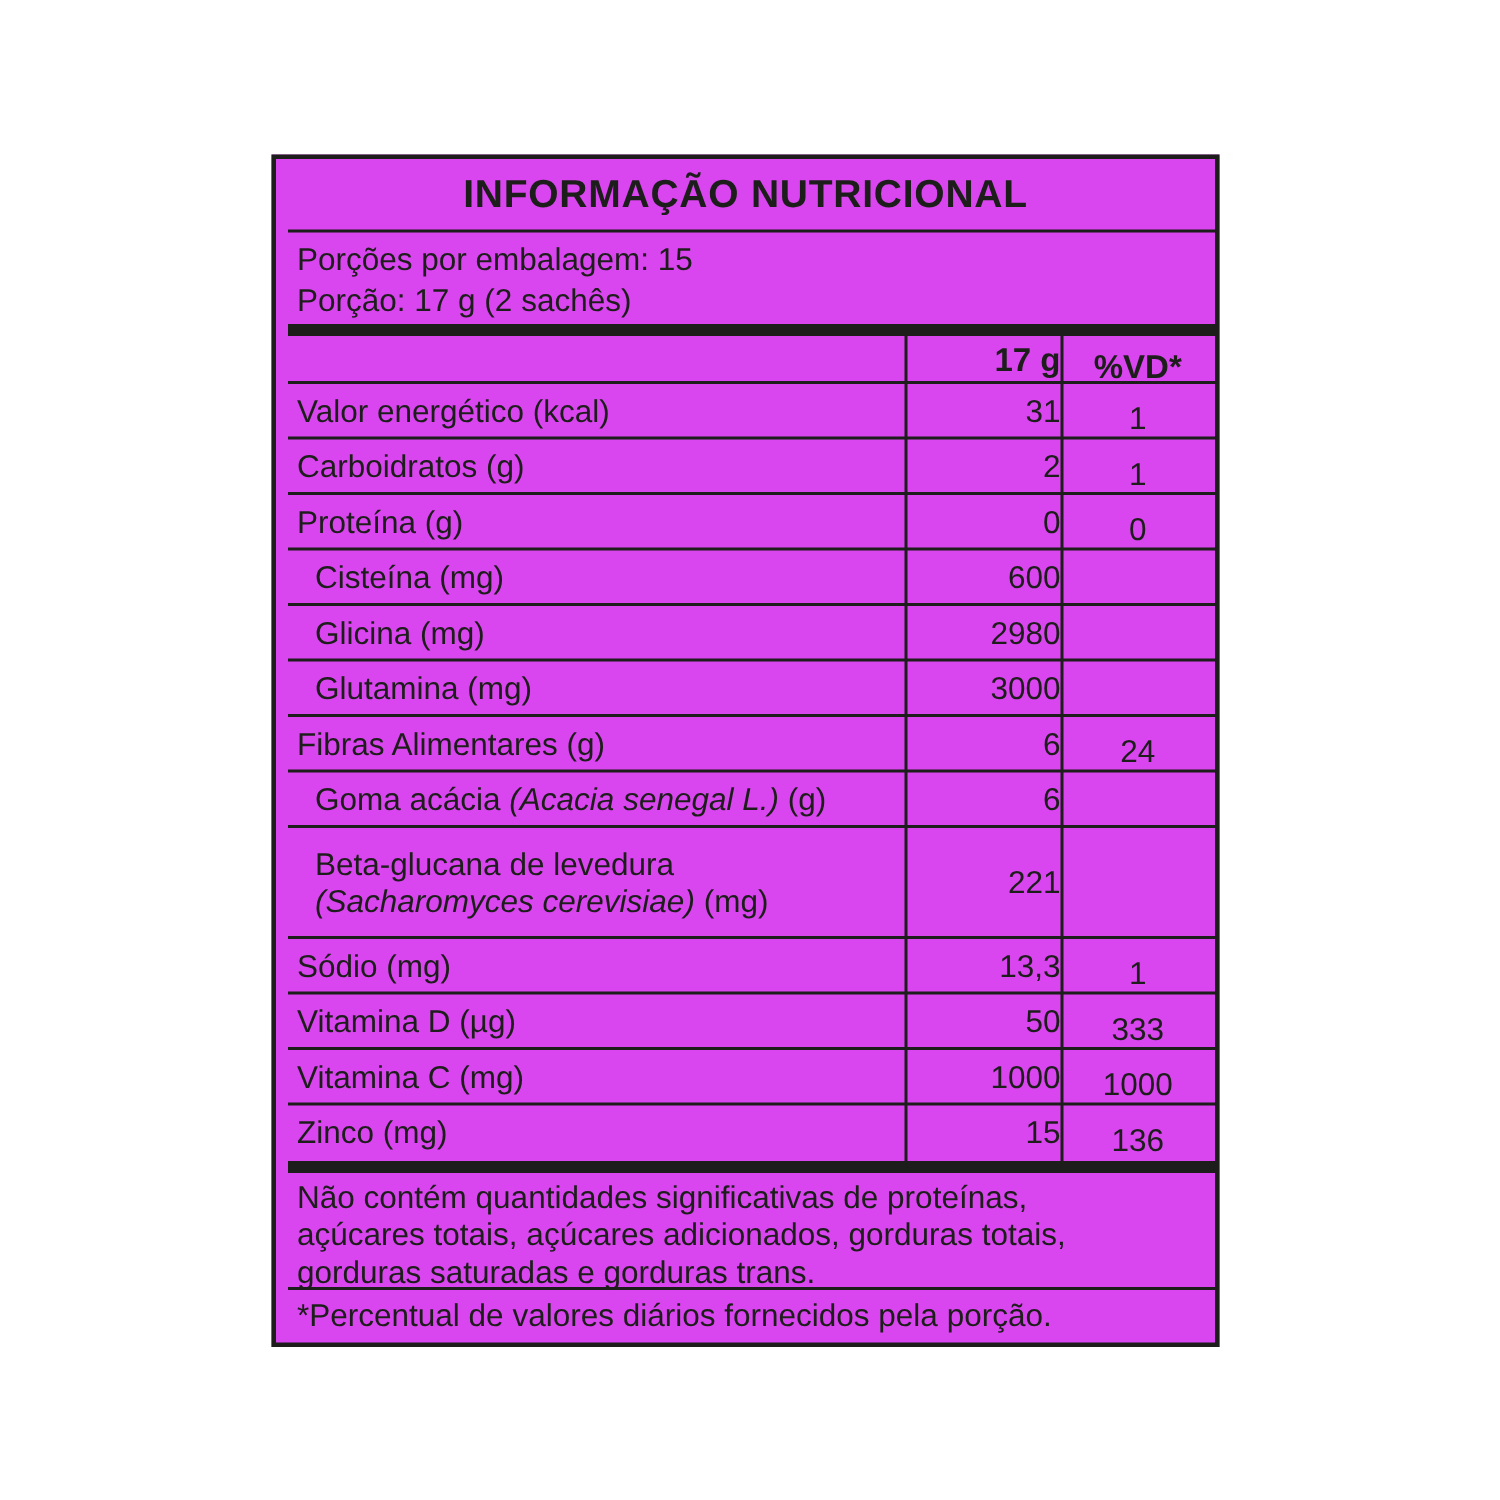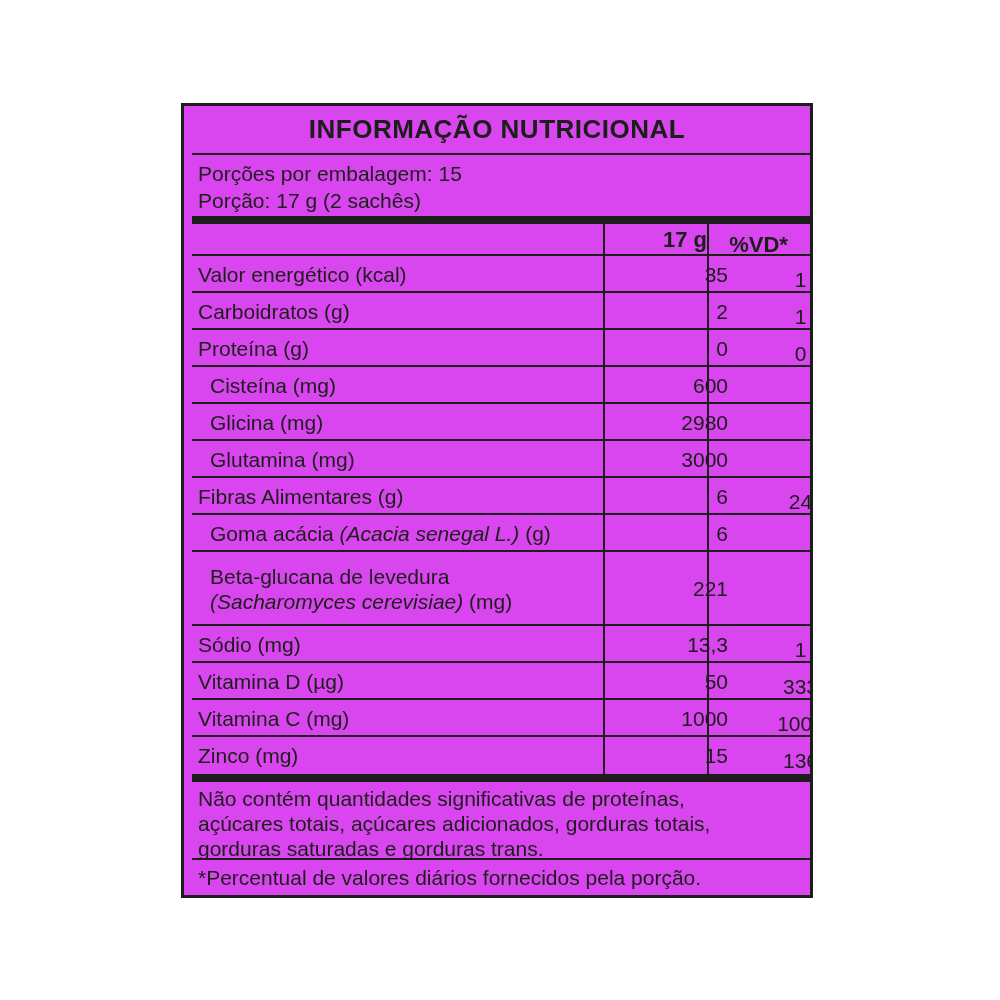--- a/index.html
+++ b/index.html
@@ -61,21 +61,21 @@
   }
   .vline-1 { left: 419px; }
   .vline-2 { left: 523px; }
   .hrow, .nrow {
     position: relative;
     display: flex;
     align-items: center;
     font-size: 21px;
   }
   .hrow { height: 32px; font-weight: bold; font-size: 22px; }
-  .nrow { height: 37px; gap: 21px; }
+  .nrow { height: 37px; }
   .nrow.tall { height: 74px; }
   .grid-section .hrow::after,
   .grid-section .nrow:not(:last-child)::after {
     content: "";
     position: absolute;
     left: 8px;
     right: 0;
     bottom: 0;
     height: 2px;
     background: #1d1d1b;
@@ -135,21 +135,21 @@
     <div class="vline vline-1"></div>
     <div class="vline vline-2"></div>
     <div class="hrow">
       <div class="cell-label"></div>
       <div class="cell-amount">17 g</div>
       <div class="cell-dv">%VD*</div>
     </div>
 
   <div class="nrow">
     <div class="cell-label"><span>Valor energético (kcal)</span></div>
-    <div class="cell-amount">35</div>
+    <div class="cell-amount">31</div>
     <div class="cell-dv">1</div>
   </div>
 
   <div class="nrow">
     <div class="cell-label"><span>Carboidratos (g)</span></div>
     <div class="cell-amount">2</div>
     <div class="cell-dv">1</div>
   </div>
 
   <div class="nrow">

